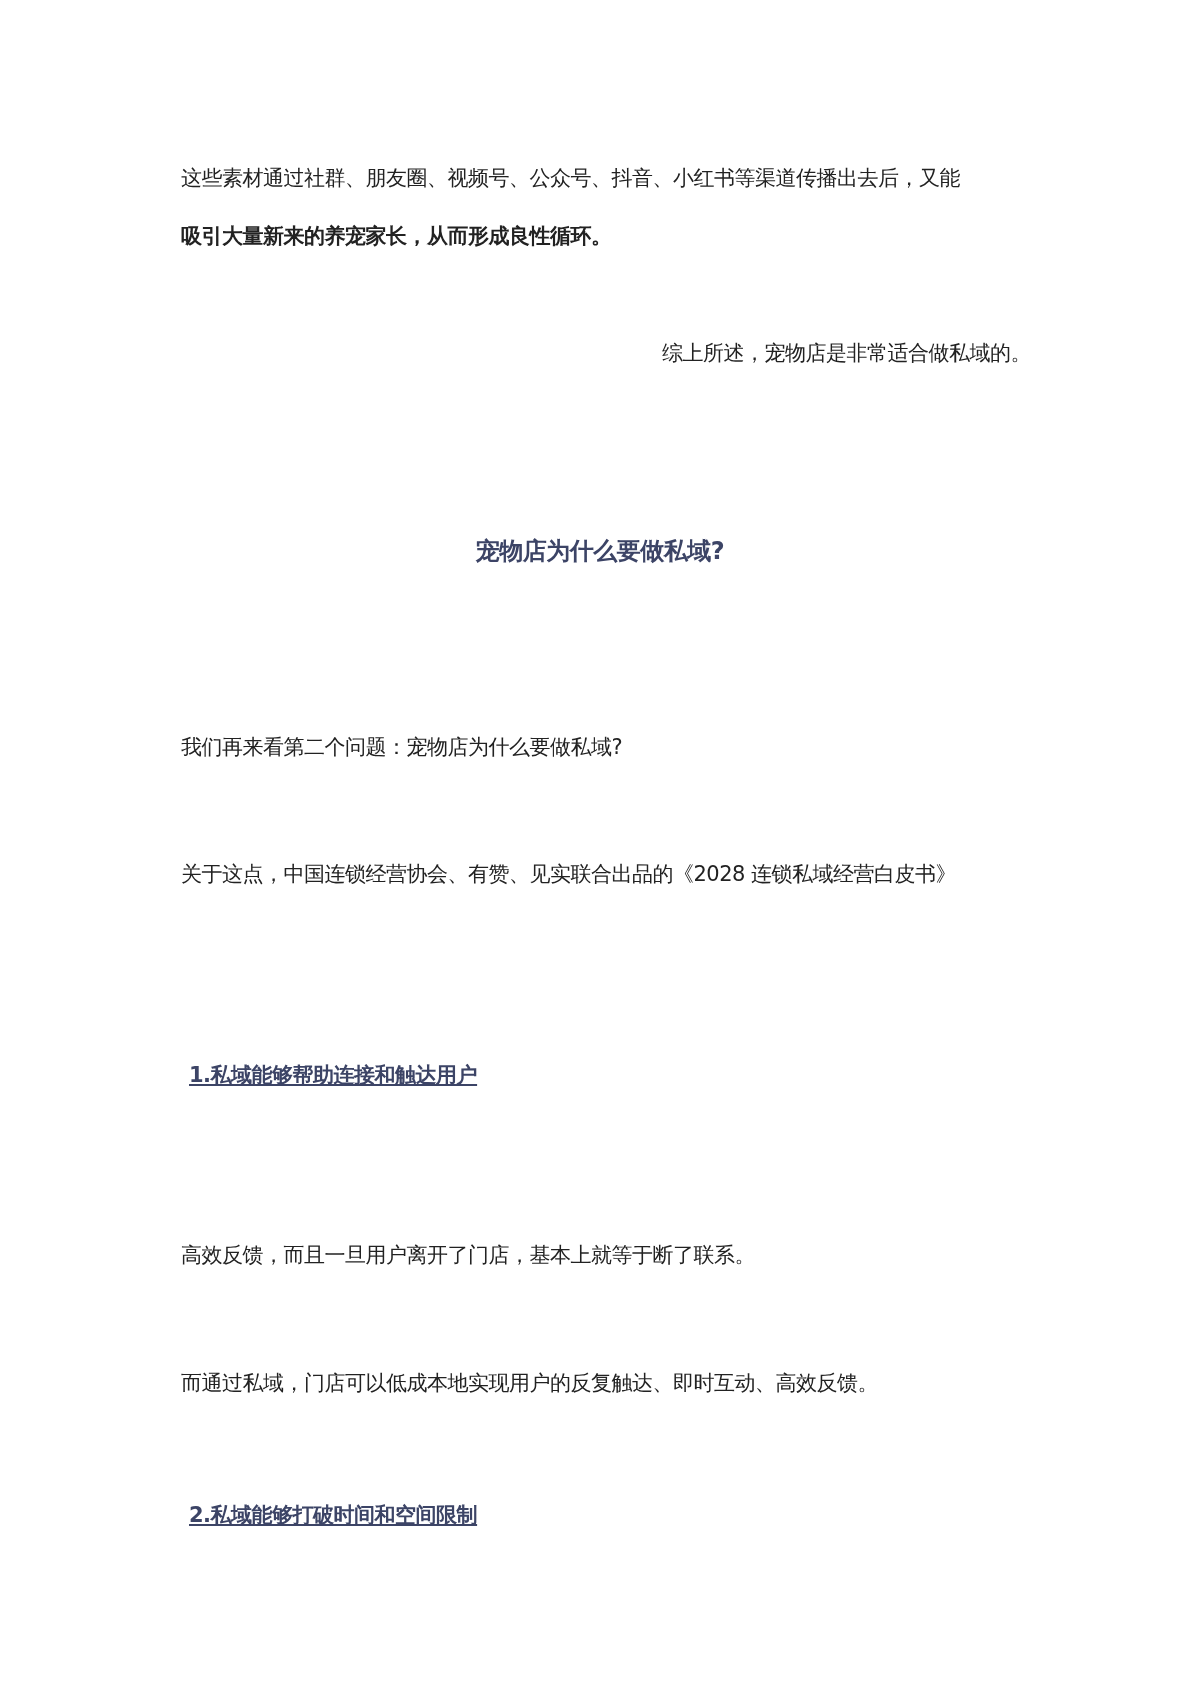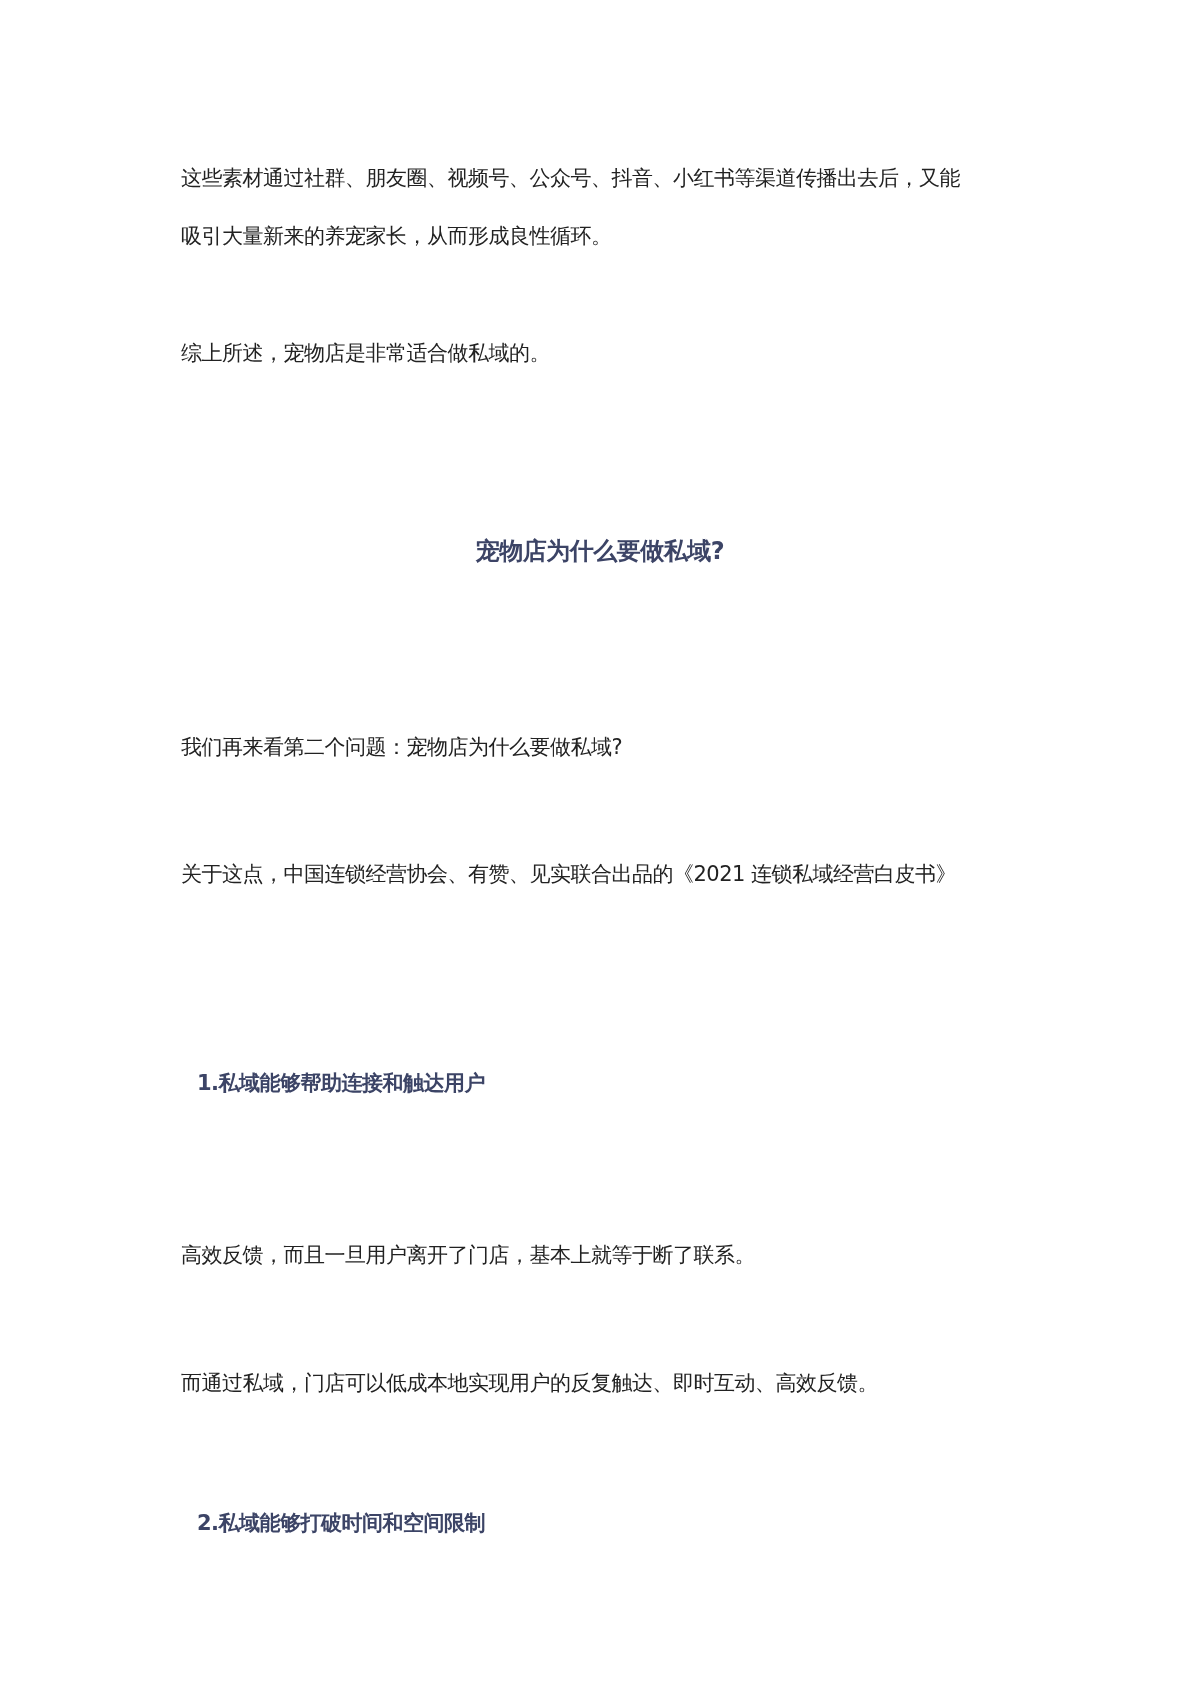--- a/index.html
+++ b/index.html
@@ -44,40 +44,41 @@
       color: #3c4466;
       margin: 0;
       letter-spacing: -0.5px;
     }
     .sub {
       position: absolute;
       left: 181px;
       font-size: 21px;
       font-weight: bold;
       color: #3c4466;
-      margin: 16px;
+      margin: 8px;
       letter-spacing: -0.5px;
       white-space: nowrap;
+      text-decoration: underline;
     }
   </style>
 </head>
 <body>
 
 <div class="page">
 
   <p class="p" style="top:147px;">这些素材通过社群、朋友圈、视频号、公众号、抖音、小红书等渠道传播出去后，又能</p>
-  <p class="p" style="top:205px;">吸引大量新来的养宠家长，从而形成良性循环。</p>
+  <p class="p" style="top:205px;font-weight:bold;">吸引大量新来的养宠家长，从而形成良性循环。</p>
 
-  <p class="p" style="top:322px;">综上所述，宠物店是非常适合做私域的。</p>
+  <p class="p" style="top:322px;text-align:right;">综上所述，宠物店是非常适合做私域的。</p>
 
   <h2 class="title">宠物店为什么要做私域?</h2>
 
   <p class="p" style="top:716px;">我们再来看第二个问题：宠物店为什么要做私域?</p>
 
-  <p class="p" style="top:843px;">关于这点，中国连锁经营协会、有赞、见实联合出品的《2021 连锁私域经营白皮书》</p>
+  <p class="p" style="top:843px;">关于这点，中国连锁经营协会、有赞、见实联合出品的《2028 连锁私域经营白皮书》</p>
 
   <h3 class="sub" style="top:1053px;">1.私域能够帮助连接和触达用户</h3>
 
   <p class="p" style="top:1224px;">高效反馈，而且一旦用户离开了门店，基本上就等于断了联系。</p>
 
   <p class="p" style="top:1352px;">而通过私域，门店可以低成本地实现用户的反复触达、即时互动、高效反馈。</p>
 
   <h3 class="sub" style="top:1493px;">2.私域能够打破时间和空间限制</h3>
 
 </div>

